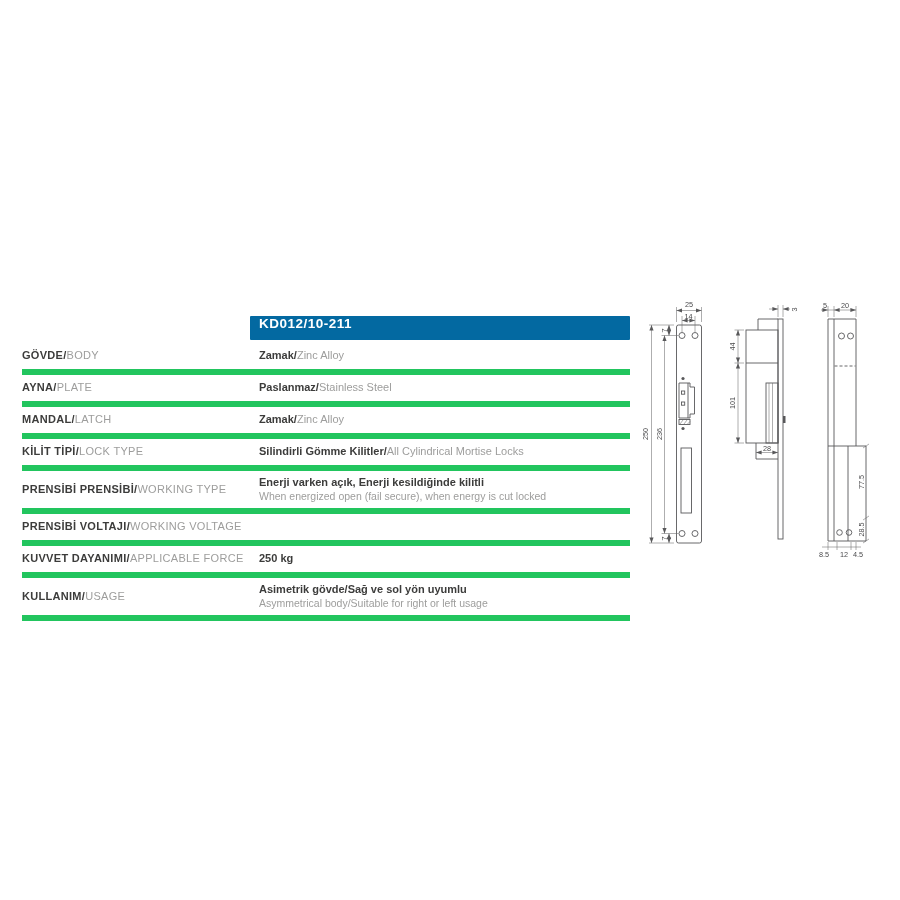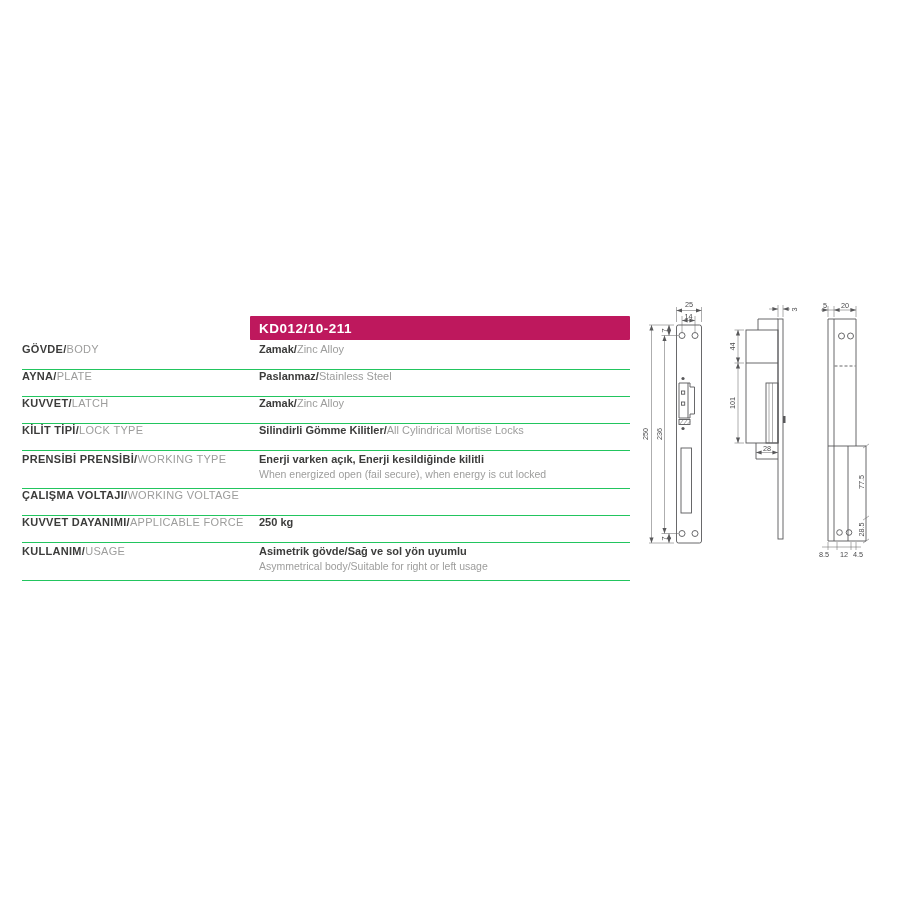--- a/index.html
+++ b/index.html
@@ -8,30 +8,30 @@
     font-family:"Liberation Sans",sans-serif;
     position:relative;overflow:hidden;
   }
   .sheet{position:absolute;inset:0;background:#ffffff;}
 
   
   .spec-table{position:absolute;left:22px;top:316px;width:608px;}
   .hdr-row{display:flex;margin-bottom:3px;}
   .hdr-spacer{flex:0 0 228px;}
   .code-bar{
-    flex:1;height:24px;background:#be185d;border-radius:1px;
-    display:flex;align-items:center;
+    flex:1;height:24px;background:#0369a1;border-radius:1px;
+    display:flex;align-items:flex-start;
   }
   .code-text{
     color:#ffffff;font-weight:bold;font-size:13.5px;
     padding-left:9px;letter-spacing:.5px;
   }
   .row{
-    display:flex;align-items:flex-start;
-    border-bottom:1px solid #22c55e;min-height:26px;
+    display:flex;align-items:center;
+    border-bottom:6px solid #22c55e;min-height:26px;
   }
   .row.tall{min-height:33px;padding:2px 0;}
   .lcell{flex:0 0 228px;font-size:11px;letter-spacing:.3px;line-height:1.2;}
   .vcell{flex:1;padding-left:9px;font-size:11px;line-height:1.25;}
   .t-tr{color:#3c3c3b;font-weight:bold;}
   .t-en{color:#9d9d9c;font-weight:normal;}
   .v-sub{display:block;color:#9d9d9c;font-size:10.5px;margin-top:1px;}
 
   
   .drawings{position:absolute;left:638px;top:296px;width:262px;height:275px;}
@@ -62,36 +62,36 @@
       <div class="lcell"><span class="t-tr">GÖVDE/</span><span class="t-en">BODY</span></div>
       <div class="vcell"><span class="t-tr">Zamak/</span><span class="t-en">Zinc Alloy</span></div>
     </div>
 
     <div class="row">
       <div class="lcell"><span class="t-tr">AYNA/</span><span class="t-en">PLATE</span></div>
       <div class="vcell"><span class="t-tr">Paslanmaz/</span><span class="t-en">Stainless Steel</span></div>
     </div>
 
     <div class="row">
-      <div class="lcell"><span class="t-tr">KUVVET/</span><span class="t-en">LATCH</span></div>
+      <div class="lcell"><span class="t-tr">MANDAL/</span><span class="t-en">LATCH</span></div>
       <div class="vcell"><span class="t-tr">Zamak/</span><span class="t-en">Zinc Alloy</span></div>
     </div>
 
     <div class="row">
       <div class="lcell"><span class="t-tr">KİLİT TİPİ/</span><span class="t-en">LOCK TYPE</span></div>
       <div class="vcell"><span class="t-tr">Silindirli Gömme Kilitler/</span><span class="t-en">All Cylindrical Mortise Locks</span></div>
     </div>
 
     <div class="row tall">
       <div class="lcell"><span class="t-tr">PRENSİBİ PRENSİBİ/</span><span class="t-en">WORKING TYPE</span></div>
       <div class="vcell"><span class="t-tr">Enerji varken açık, Enerji kesildiğinde kilitli</span><span class="v-sub">When energized open (fail secure), when energy is cut locked</span></div>
     </div>
 
     <div class="row">
-      <div class="lcell"><span class="t-tr">ÇALIŞMA VOLTAJI/</span><span class="t-en">WORKING VOLTAGE</span></div>
+      <div class="lcell"><span class="t-tr">PRENSİBİ VOLTAJI/</span><span class="t-en">WORKING VOLTAGE</span></div>
     </div>
 
     <div class="row">
       <div class="lcell"><span class="t-tr">KUVVET DAYANIMI/</span><span class="t-en">APPLICABLE FORCE</span></div>
       <div class="vcell"><span class="t-tr">250 kg</span></div>
     </div>
 
     <div class="row tall">
       <div class="lcell"><span class="t-tr">KULLANIM/</span><span class="t-en">USAGE</span></div>
       <div class="vcell"><span class="t-tr">Asimetrik gövde/Sağ ve sol yön uyumlu</span><span class="v-sub">Asymmetrical body/Suitable for right or left usage</span></div>

